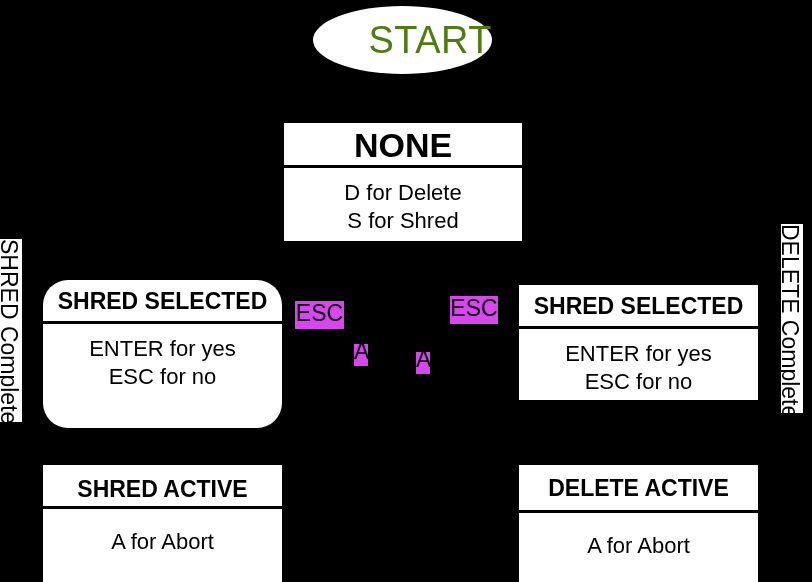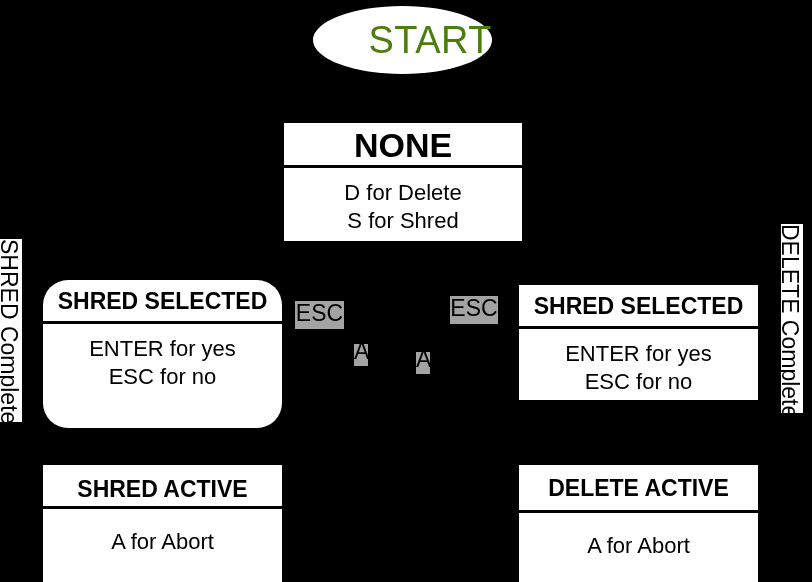--- a/index.html
+++ b/index.html
@@ -88,21 +88,21 @@
   #box-shred-active .state-body { font-size: 22px; padding-top: 19px; line-height: 28px; }
 
   
   #box-delete-active { left: 519px; top: 465px; width: 239px; height: 120px; }
   #box-delete-active .state-title { height: 48px; font-size: 23px; padding-top: 2px; }
   #box-delete-active .state-body { font-size: 22px; padding-top: 19px; line-height: 28px; }
 
   
   .edge-label {
     position: absolute;
-    background: #a3a3a3;
+    background: #d946ef;
     color: #000000;
     font-size: 23px;
     line-height: 25px;
     text-align: center;
     white-space: nowrap;
     box-sizing: border-box;
   }
 
   
   .edge-label-vertical {

